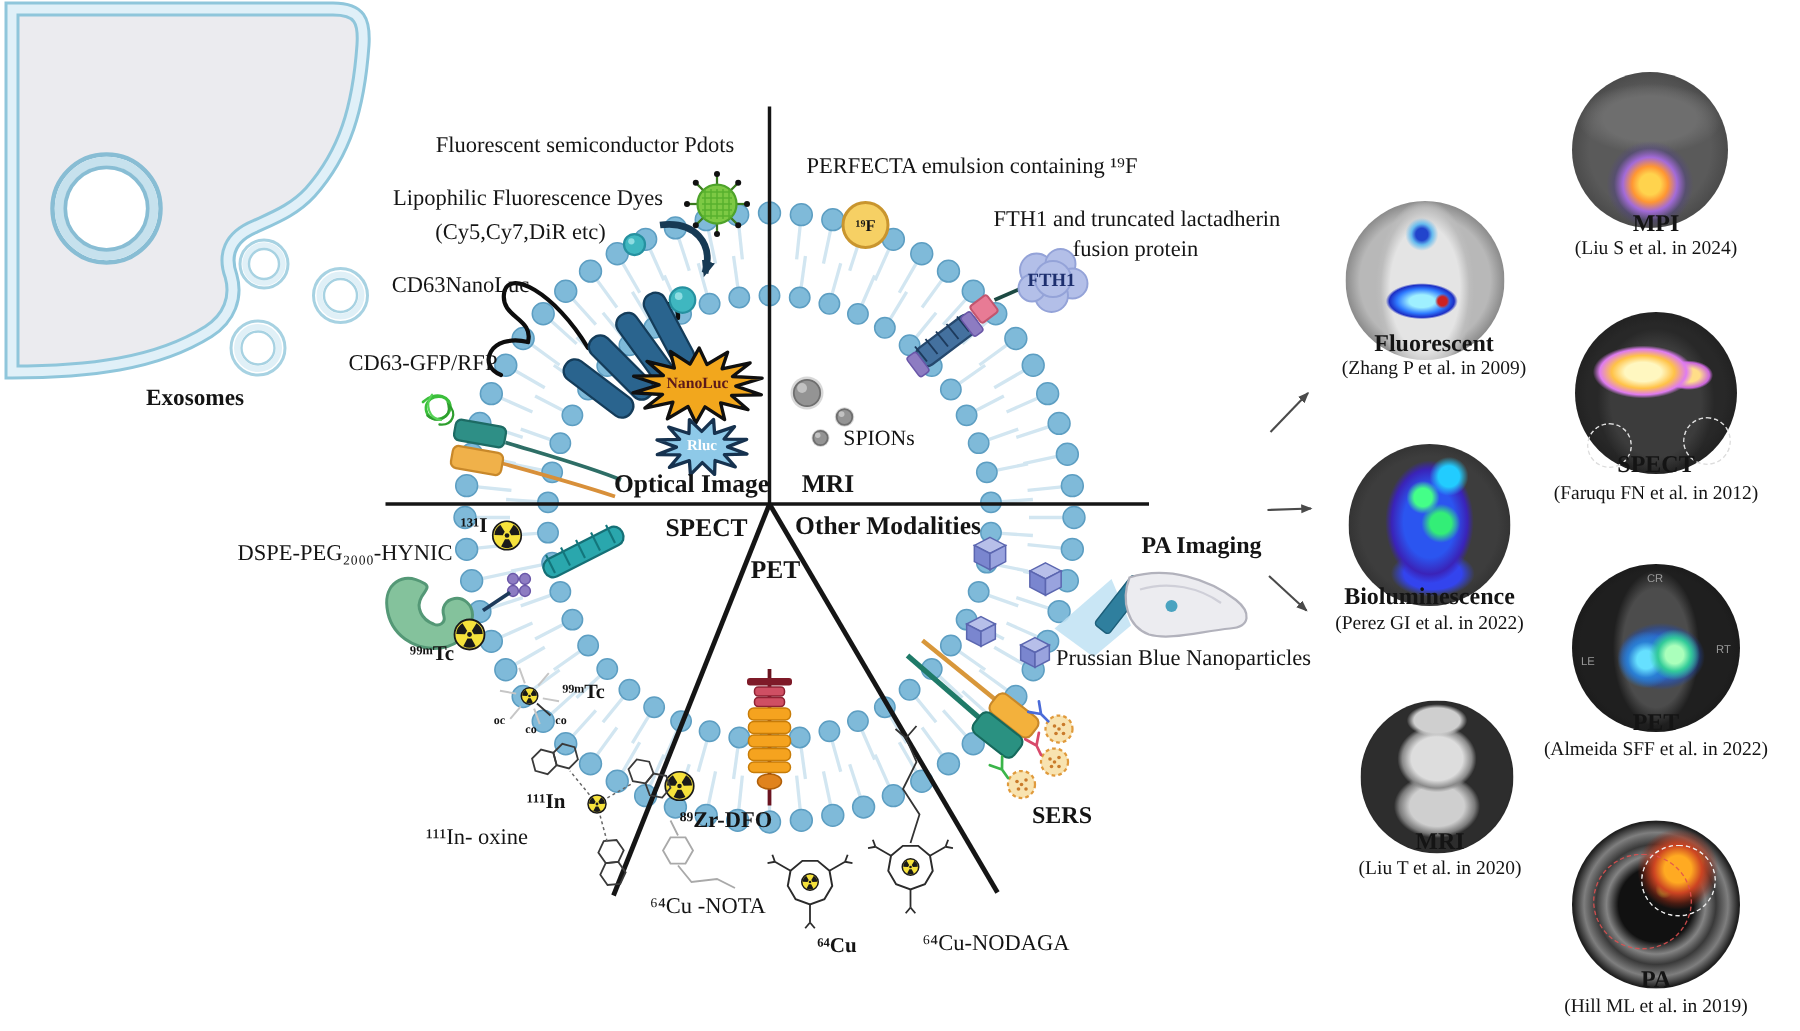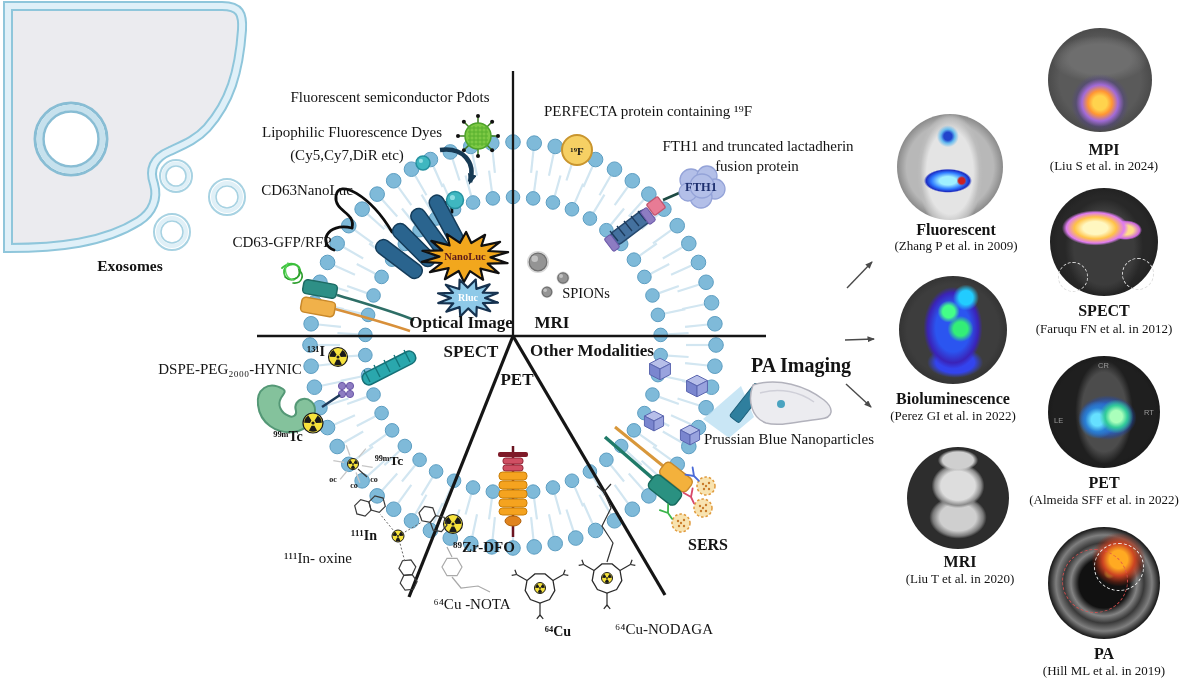--- a/index.html
+++ b/index.html
@@ -3,21 +3,21 @@
 <meta charset="utf-8">
 <style>
   html,body{margin:0;padding:0;background:#fff;}
   #stage{position:relative;width:1200px;height:687px;background:#ffffff;overflow:hidden;
          font-family:"Liberation Serif","DejaVu Serif","DejaVu Sans",serif;}
   #art{position:absolute;left:0;top:0;}
   .lbl{position:absolute;transform:translate(-50%,-50%);white-space:nowrap;color:#141414;
        font-size:15px;line-height:1.15;text-align:center;}
   .b{font-weight:bold;}
   .sec{font-size:17px;font-weight:bold;}
-  .photo{position:absolute;border-radius:50%;}
+  .photo{position:absolute;border-radius:50%;margin-top:20px;}
   .ptitle{font-weight:bold;font-size:16px;}
   .pcite{font-size:13px;}
   .dash{position:absolute;border-radius:50%;}
   .tinylbl{position:absolute;font-size:7.5px;color:#9a9a9a;font-family:"Liberation Sans",sans-serif;}
   
   #ph-fluor{background:
     radial-gradient(circle at 61% 63%, #cc2222 0 3px, rgba(204,34,34,0) 5px),
     radial-gradient(ellipse 30px 15px at 48% 63%, #9ff0ff 0 28%, #2f7bff 55%, #1c2ec4 72%, rgba(30,40,200,0) 80%),
     radial-gradient(circle at 48% 21%, #2244cc 0 4px, #66bbee 7px, rgba(100,180,240,0) 11px),
     radial-gradient(ellipse 40px 72px at 50% 55%, #e4e4e4 0 58%, #bdbdbd 74%, rgba(180,180,180,0) 82%),
@@ -639,37 +639,37 @@
   </g>
 </svg>
 
 <div class="lbl" style="left:390px;top:98px">Fluorescent semiconductor Pdots</div>
 <div class="lbl" style="left:352px;top:133px">Lipophilic Fluorescence Dyes</div>
 <div class="lbl" style="left:347px;top:156px">(Cy5,Cy7,DiR etc)</div>
 <div class="lbl" style="left:307px;top:191px">CD63NanoLuc</div>
 <div class="lbl" style="left:282px;top:243px">CD63-GFP/RFP</div>
 <div class="lbl b" style="left:130px;top:266px;font-size:15.5px">Exosomes</div>
 
-<div class="lbl" style="left:648px;top:112px">PERFECTA protein containing ¹⁹F</div>
+<div class="lbl" style="left:648px;top:112px">PERFECTA emulsion containing ¹⁹F</div>
 <div class="lbl" style="left:758px;top:147px">FTH1 and truncated lactadherin</div>
 <div class="lbl" style="left:757px;top:167px">fusion protein</div>
 <div class="lbl b" style="left:577px;top:151px;font-size:11px">¹⁹F</div>
 <div class="lbl b" style="left:701px;top:187px;font-size:12.5px;color:#1d2f6e">FTH1</div>
 <div class="lbl" style="left:586px;top:293px;font-size:14.5px">SPIONs</div>
 
 <div class="lbl b" style="left:465px;top:257px;font-size:10.5px;color:#5c1a1a">NanoLuc</div>
 <div class="lbl b" style="left:468px;top:298px;font-size:10px;color:#ffffff">Rluc</div>
 
 <div class="lbl sec" style="left:461px;top:323px">Optical Image</div>
 <div class="lbl sec" style="left:552px;top:323px">MRI</div>
 <div class="lbl sec" style="left:471px;top:352px">SPECT</div>
 <div class="lbl sec" style="left:592px;top:351px">Other Modalities</div>
 <div class="lbl sec" style="left:517px;top:380px">PET</div>
 
-<div class="lbl b" style="left:801px;top:365px;font-size:20px">PA Imaging</div>
+<div class="lbl b" style="left:801px;top:365px;font-size:16px">PA Imaging</div>
 <div class="lbl" style="left:789px;top:440px">Prussian Blue Nanoparticles</div>
 <div class="lbl b" style="left:708px;top:545px;font-size:16px">SERS</div>
 
 <div class="lbl b" style="left:316px;top:352px;font-size:14px">¹³¹I</div>
 <div class="lbl" style="left:230px;top:370px">DSPE-PEG₂₀₀₀-HYNIC</div>
 <div class="lbl b" style="left:288px;top:437px;font-size:14px">⁹⁹ᵐTc</div>
 <div class="lbl b" style="left:389px;top:461px;font-size:13.5px">⁹⁹ᵐTc</div>
 <div class="lbl b" style="left:333px;top:480px;font-size:8px">oc</div>
 <div class="lbl b" style="left:354px;top:486px;font-size:8px">co</div>
 <div class="lbl b" style="left:374px;top:480px;font-size:8px">co</div>

